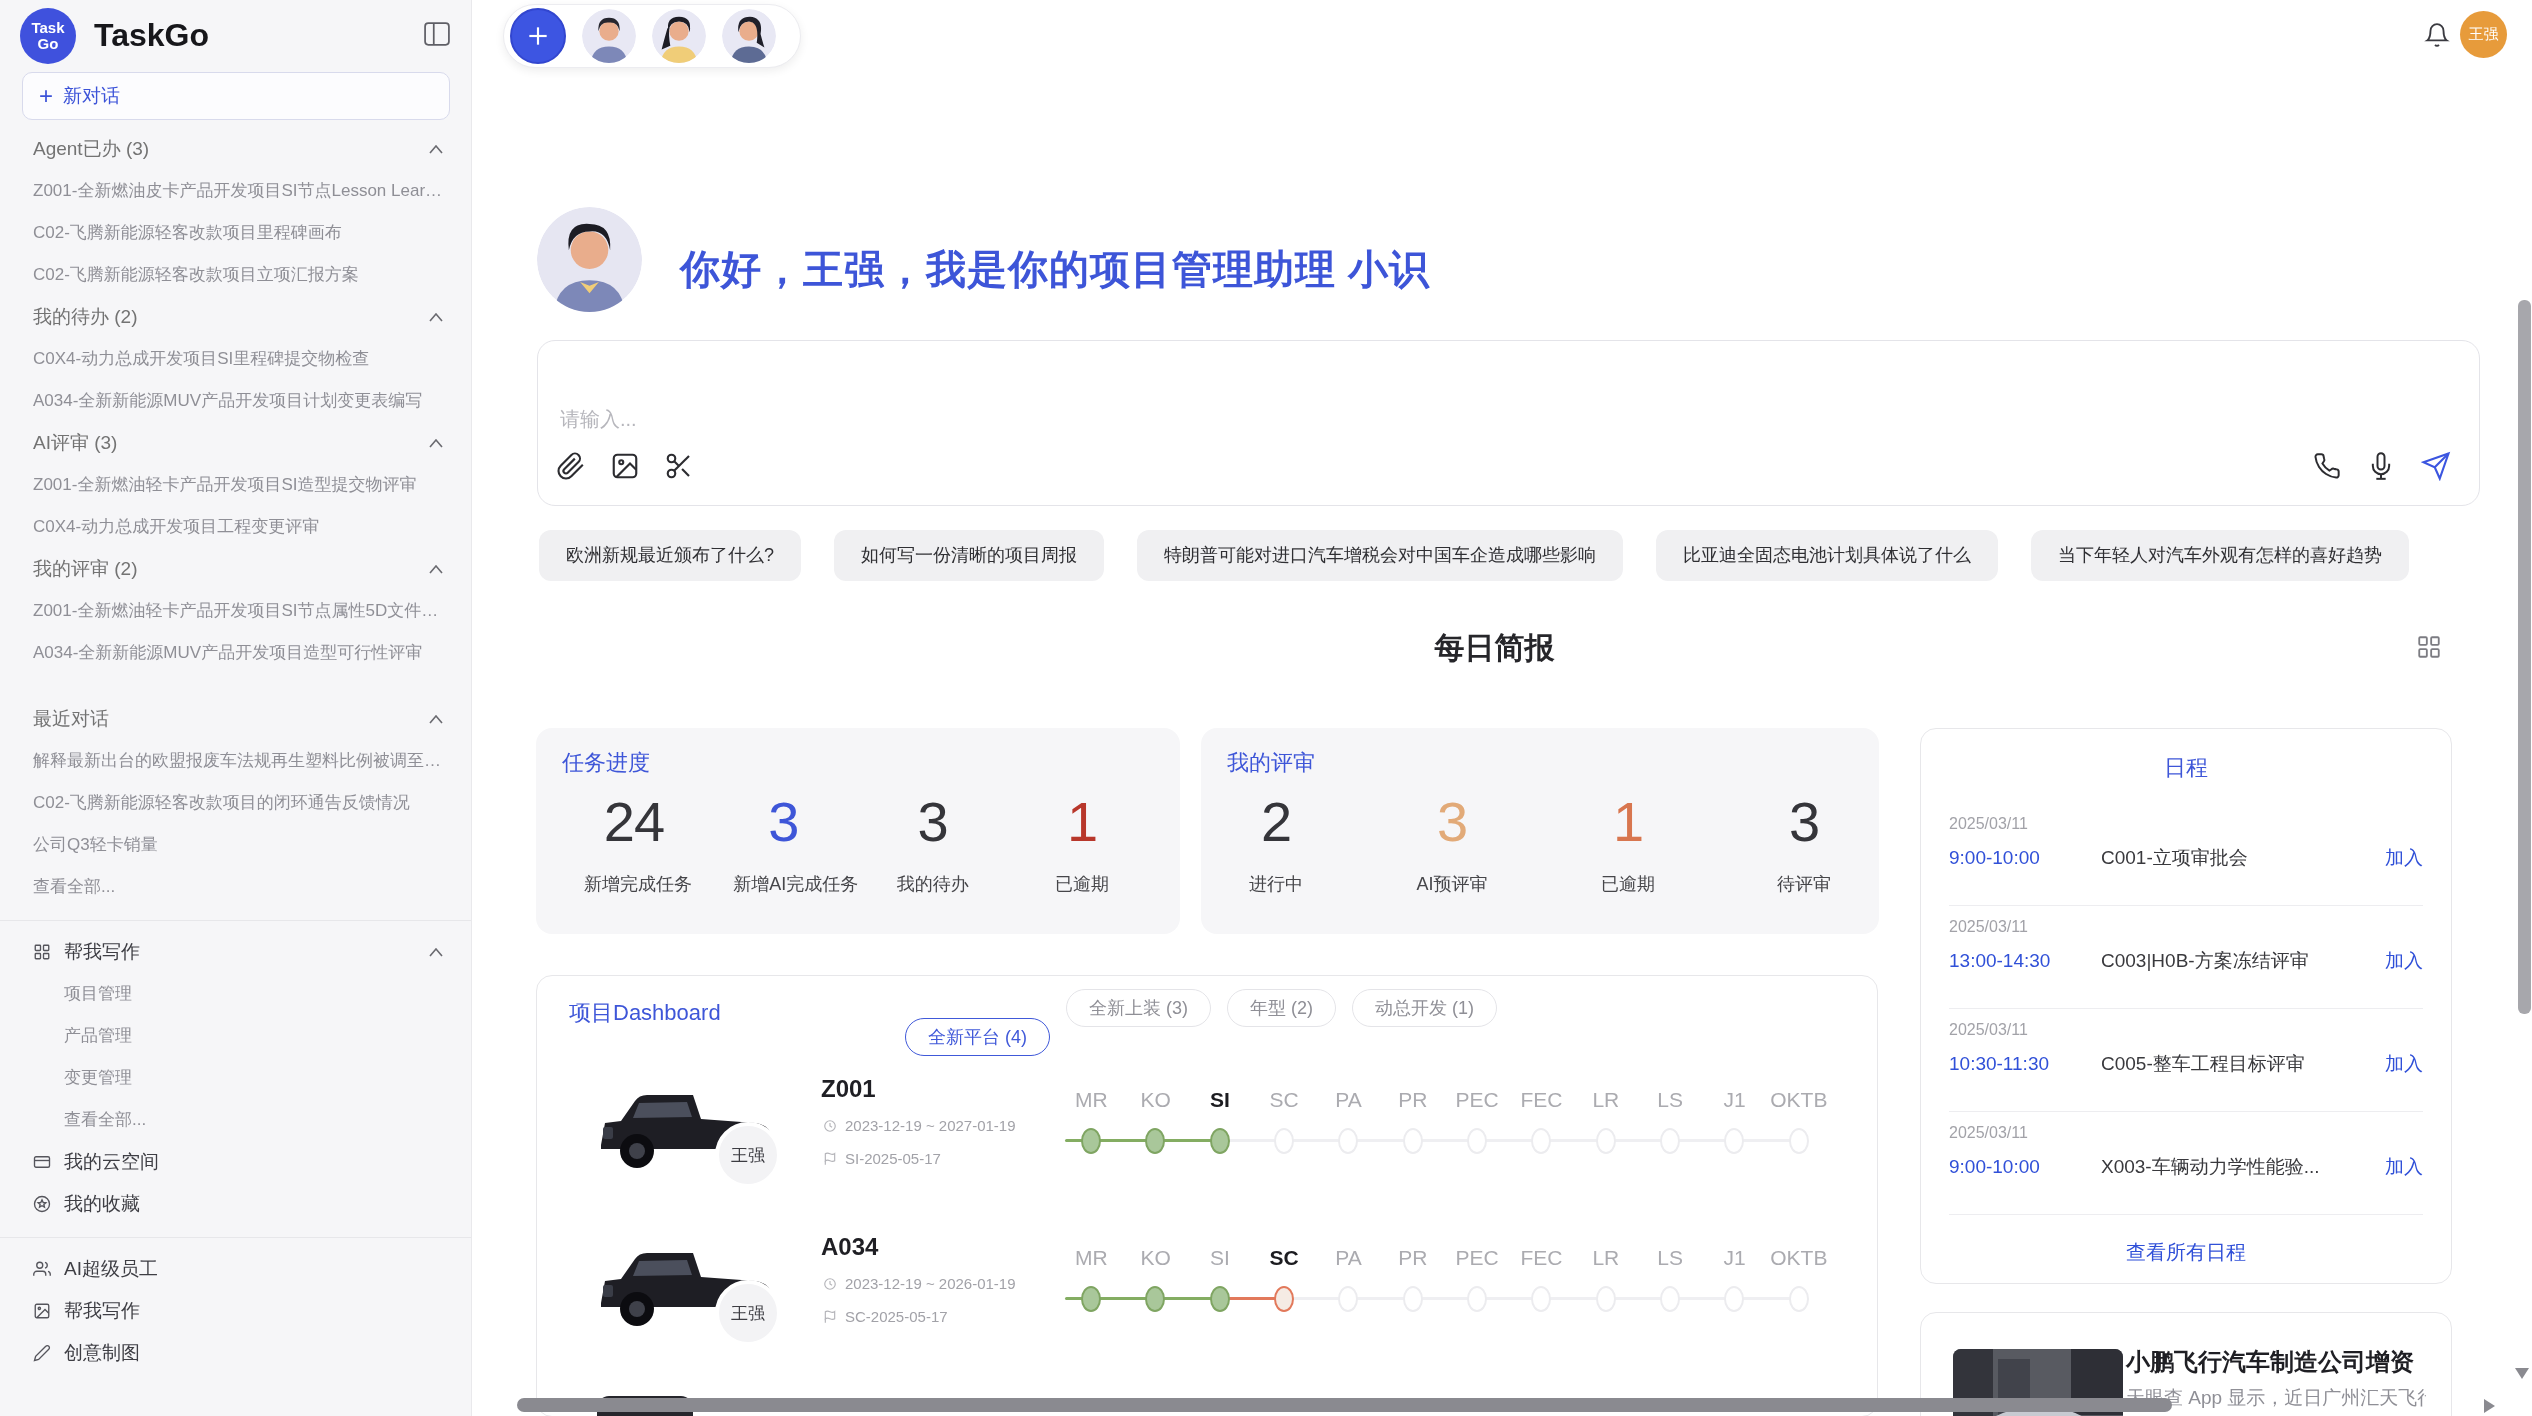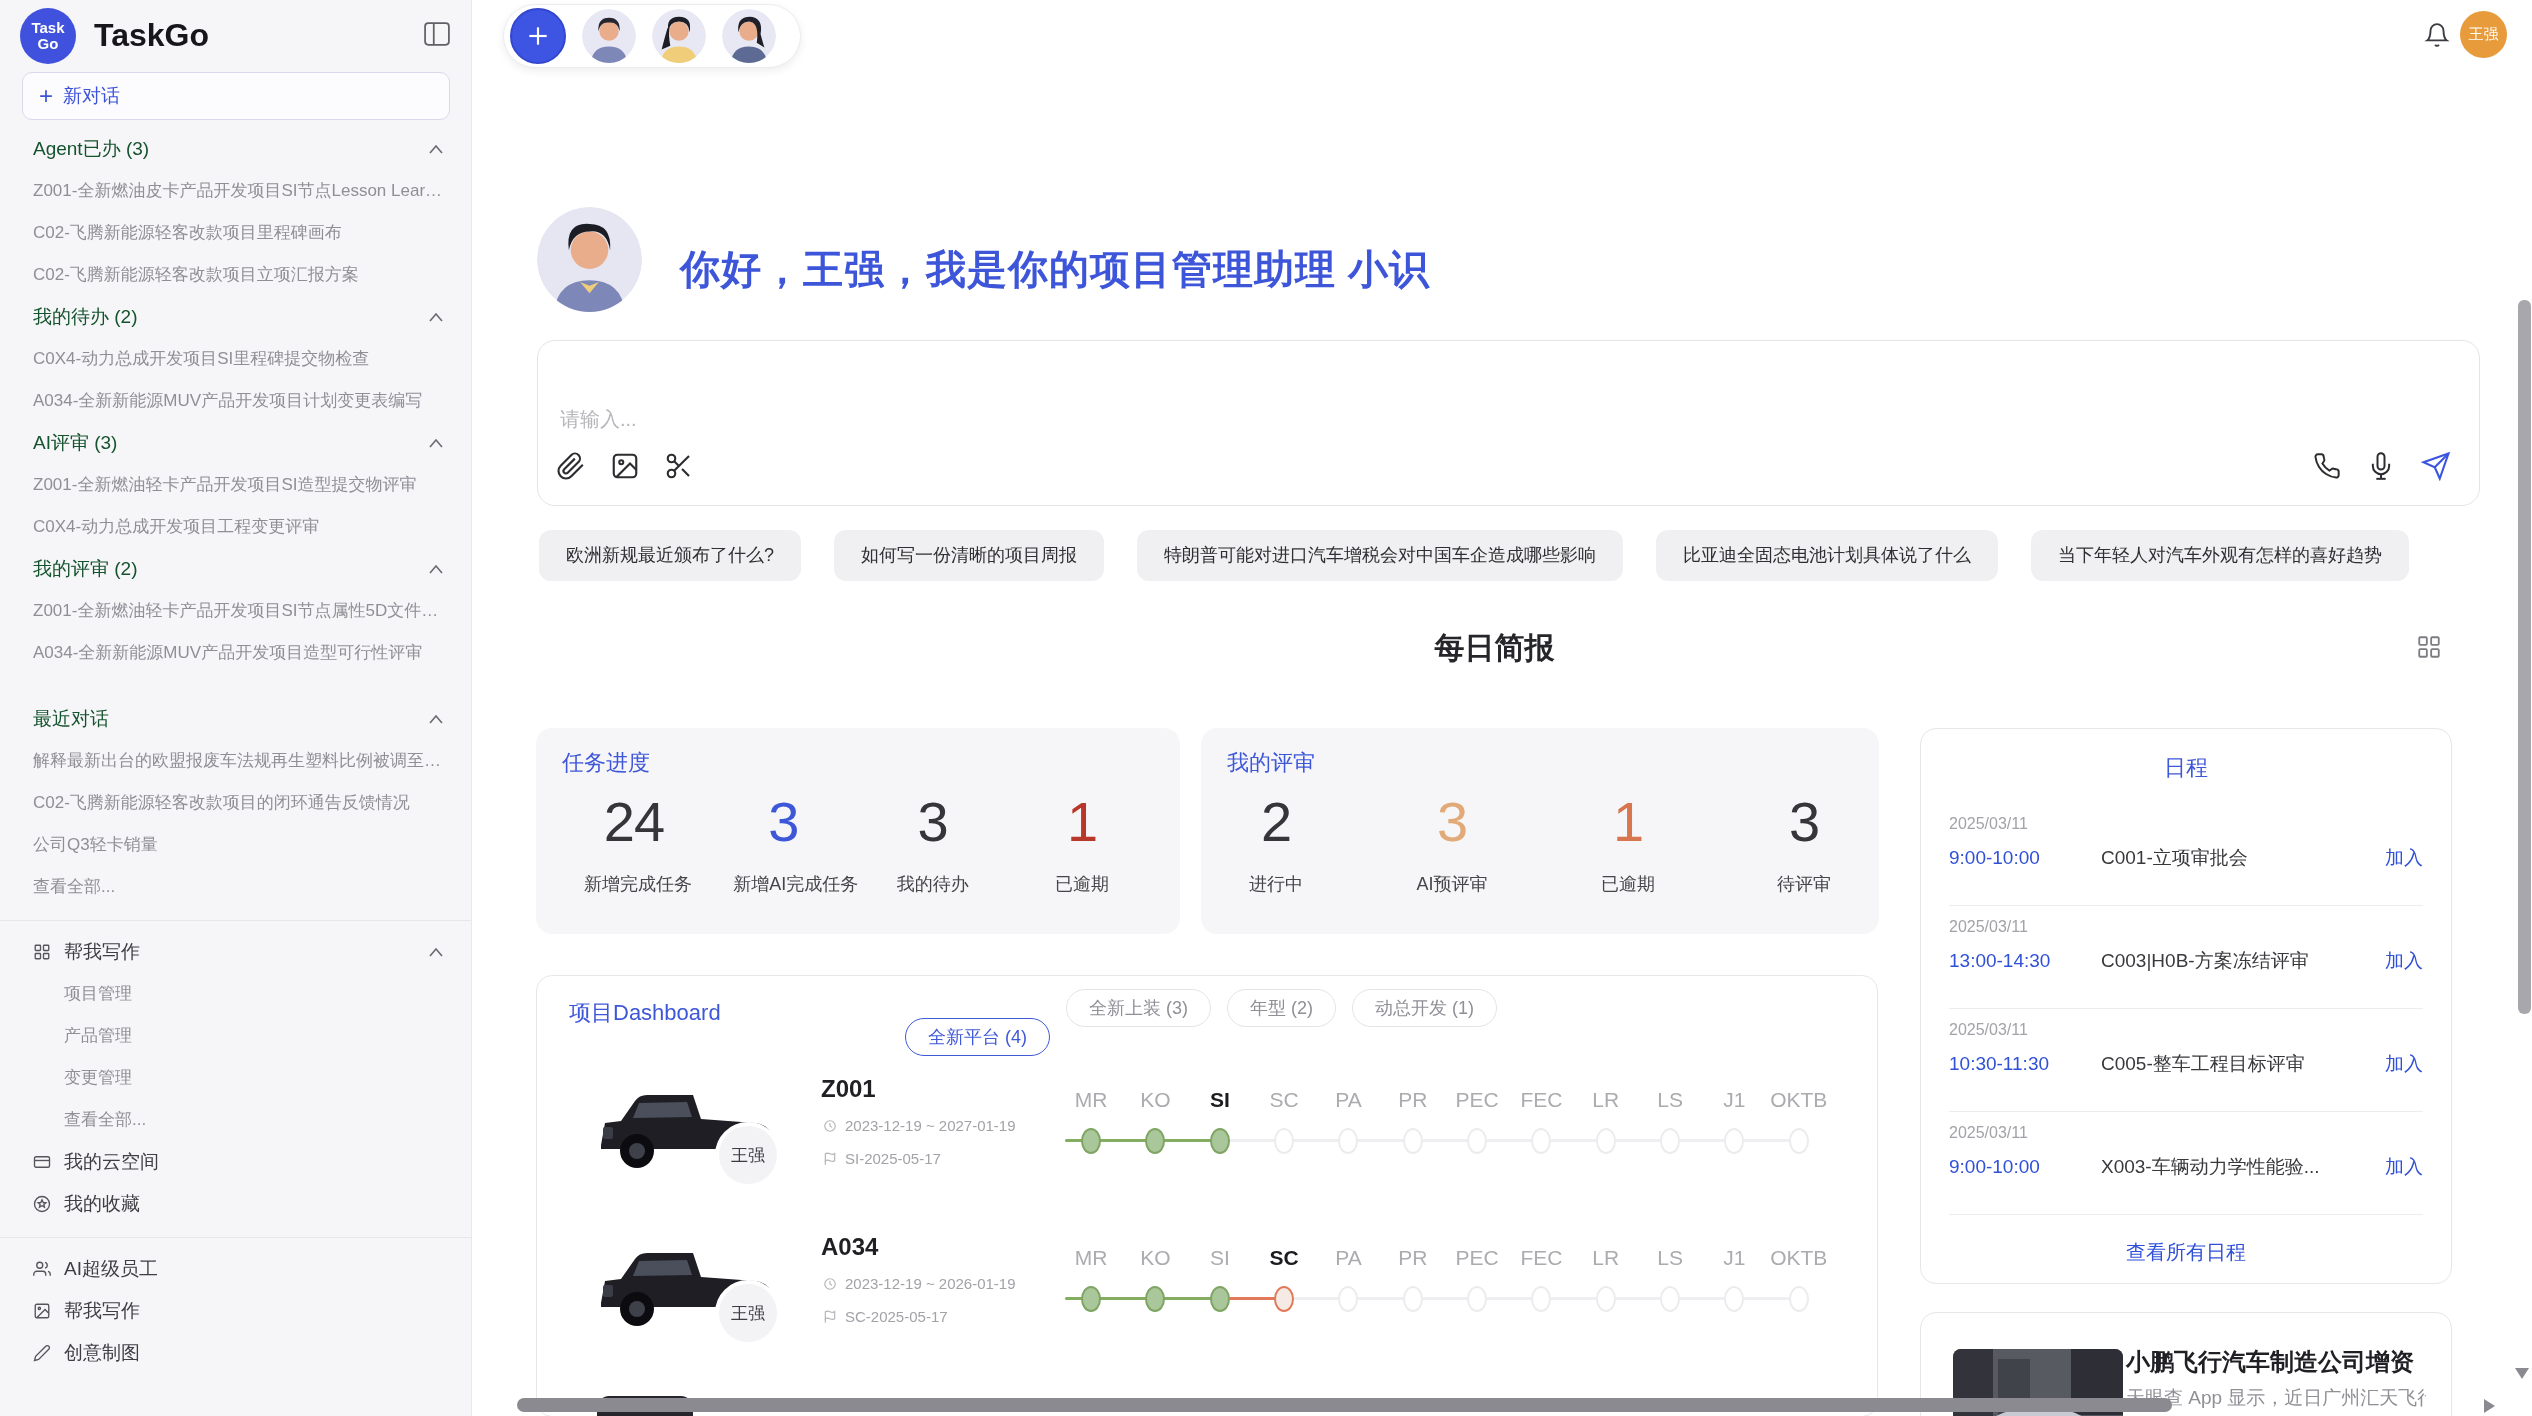--- a/index.html
+++ b/index.html
@@ -8,21 +8,21 @@
   svg{display:block;}
   
   .sidebar{position:absolute;left:0;top:0;bottom:0;width:472px;background:#f6f6f8;border-right:1px solid #e9e9ec;box-sizing:border-box;}
   .sb-head{position:relative;height:72px;}
   .logo{position:absolute;left:20px;top:8px;width:56px;height:56px;border-radius:50%;background:#3f51dd;color:#fff;display:flex;flex-direction:column;align-items:center;justify-content:center;font-size:15px;font-weight:700;line-height:16px;}
   .app-name{position:absolute;left:94px;top:17px;font-size:32px;font-weight:700;color:#17171b;}
   .panel-btn{position:absolute;left:424px;top:22px;color:#5f5f66;cursor:pointer;}
   .new-chat{position:absolute;left:22px;top:72px;width:428px;height:48px;box-sizing:border-box;border:1px solid #d8daec;background:#fcfcfe;border-radius:10px;display:flex;align-items:center;padding-left:16px;gap:10px;color:#3c53d8;font-size:19px;cursor:pointer;}
   .new-chat .plus{font-size:24px;line-height:24px;font-weight:400;}
   .sb-list{position:absolute;left:0;right:0;top:128px;}
-  .sec-h{height:42px;display:flex;align-items:center;padding:0 28px 0 33px;font-size:19px;font-weight:500;color:#14532d;cursor:pointer;}
+  .sec-h{height:42px;display:flex;align-items:center;padding:0 28px 0 33px;font-size:19px;font-weight:500;color:#737373;cursor:pointer;}
   .sec-h .chev{margin-left:auto;color:#6a6a70;}
   .sec-i{height:42px;line-height:42px;padding:0 22px 0 33px;font-size:17px;color:#8f8f96;white-space:nowrap;overflow:hidden;text-overflow:ellipsis;cursor:pointer;}
   .sec-gap{height:24px;}
   .sb-div{height:1px;background:#e7e7ea;margin:12px 0 10px 0;}
   .row-ic{height:42px;display:flex;align-items:center;padding:0 28px 0 33px;font-size:19px;color:#3e3e44;cursor:pointer;gap:13px;}
   .row-ic .chev{margin-left:auto;color:#6a6a70;}
   .row-ic .ic{color:#55555c;flex:0 0 auto;}
   .sub-i{height:42px;line-height:42px;padding-left:64px;font-size:17px;color:#8f8f96;white-space:nowrap;overflow:hidden;cursor:pointer;}
   
   .main{position:absolute;left:472px;top:0;right:0;bottom:0;background:#fff;}
@@ -63,21 +63,21 @@
   .dash-title{position:absolute;left:32px;top:22px;font-size:22px;color:#3e56d8;}
   .tabs{position:absolute;left:368px;top:13px;display:flex;gap:16px;}
   .tab{height:38px;line-height:36px;padding:0 22px;border-radius:19px;border:1px solid #e4e4e8;color:#8f8f96;font-size:18px;background:#fff;box-sizing:border-box;cursor:pointer;white-space:nowrap;}
   .tab.active{border-color:#4059d9;color:#4059d9;margin-top:29px;}
   .proj-img{position:absolute;left:58px;width:185px;height:106px;}
   .owner-badge{position:absolute;left:178px;width:66px;height:66px;border-radius:50%;background:#f3f3f5;border:4px solid #fff;box-sizing:border-box;display:flex;align-items:center;justify-content:center;font-size:17px;color:#3c3c42;}
   .p-code{position:absolute;left:284px;font-size:24px;font-weight:700;color:#1f1f24;}
   .p-meta{position:absolute;left:286px;display:flex;align-items:center;gap:8px;font-size:15px;color:#a2a2a8;white-space:nowrap;}
   .p-meta .ic{color:#b5b5ba;}
   .mstones{position:absolute;left:522px;width:772px;}
-  .m-labels{display:flex;}
+  .m-labels{display:flex;justify-content:flex-end;}
   .m-label{width:64.33px;text-align:center;font-size:21px;color:#ababb0;white-space:nowrap;}
   .m-label.current{color:#1c1c20;font-weight:700;}
   .m-track{position:relative;height:26px;margin-top:16px;}
   .line{position:absolute;top:11px;height:3px;background:#efeff2;border-radius:2px;}
   .line.base{left:32px;width:708px;}
   .line.green{left:6px;width:155px;background:#84ad62;}
   .line.salmon{left:161px;width:64px;background:#e2795b;}
   .m-dots{position:absolute;left:0;top:0;display:flex;width:100%;}
   .m-cell{width:64.33px;display:flex;justify-content:center;}
   .dot{width:20px;height:26px;border-radius:50%;box-sizing:border-box;background:#fff;border:2px solid #ececef;}

